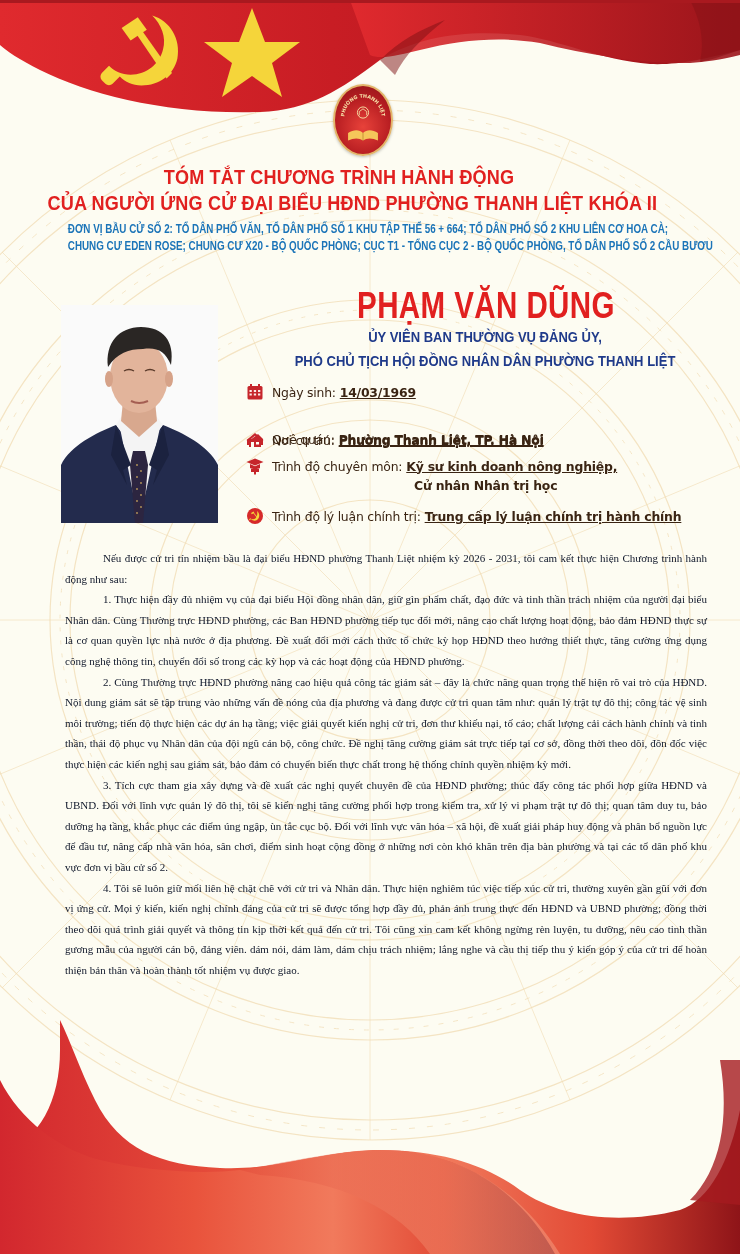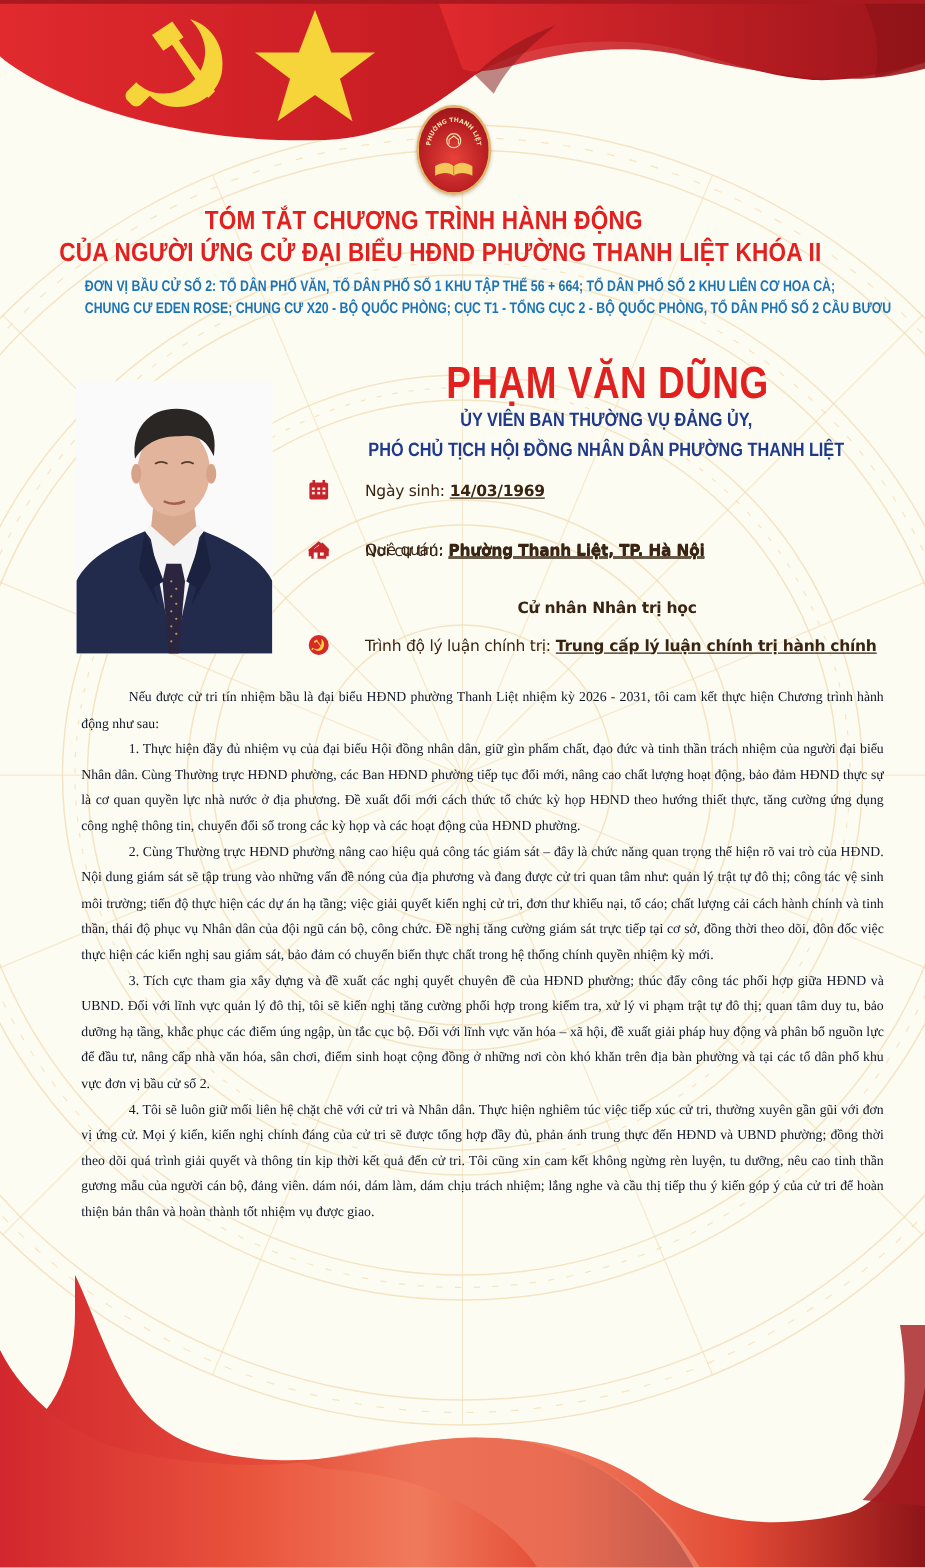--- a/index.html
+++ b/index.html
@@ -70,21 +70,21 @@
 
     
     .info-row {
       position: absolute; left: 246px; height: 22px;
       display: flex; align-items: center;
       font-family: "DejaVu Sans", sans-serif; font-size: 12.4px; color: #3a2413;
       white-space: nowrap;
     }
     .info-row .ico { width: 18px; height: 18px; margin-right: 8px; flex: none; }
     .info-row .ico svg { width: 18px; height: 18px; display: block; }
-    .info-row .lbl { font-weight: 400; letter-spacing: -0.2px; margin-left: 20px; }
+    .info-row .lbl { font-weight: 400; letter-spacing: -0.2px; }
     .info-row .val { font-weight: 700; margin-left: 4px; letter-spacing: -0.2px; text-decoration: underline; }
     .info-cont {
       position: absolute; left: 414px; top: 478px;
       font-family: "DejaVu Sans", sans-serif; font-size: 12.4px; font-weight: 700; color: #3a2413;
       white-space: nowrap; letter-spacing: -0.2px;
     }
 
     
     .body-text {
       position: absolute; left: 65px; top: 548px; width: 642px;
@@ -279,20 +279,32 @@
           <path d="M0.5 9 L9 2 L17.5 9 L16 10.5 L9 4.8 L2 10.5 Z" fill="#c6252b"></path>
           <path d="M3 10 L9 5.5 L15 10 L15 16 L3 16 Z" fill="#c6252b"></path>
           <rect x="5" y="11" width="3" height="5" fill="#fdfcf2"></rect>
           <rect x="10" y="11" width="3" height="2.5" fill="#fdfcf2"></rect>
         </svg>
     </span>
     <span class="lbl">Nơi cư trú:</span>
     <span class="val">Phường Thanh Liệt, TP. Hà Nội</span>
   </div>
 
+  <div class="info-row" style="top:455px">
+    <span class="ico">
+      <svg viewBox="0 0 18 18">
+          <path d="M0.5 5 L9 1.5 L17.5 5 L9 8.5 Z" fill="#c6252b"></path>
+          <path d="M4 7 L4 11 C6 12.5 12 12.5 14 11 L14 7 L9 9.2 Z" fill="#c6252b"></path>
+          <rect x="5" y="12" width="8" height="3" fill="#c6252b"></rect>
+          <rect x="8" y="14.5" width="2" height="3" fill="#c6252b"></rect>
+        </svg>
+    </span>
+    <span class="lbl">Trình độ chuyên môn:</span>
+    <span class="val">Kỹ sư kinh doanh nông nghiệp,</span>
+  </div>
   <div class="info-cont">Cử nhân Nhân trị học</div>
 
   <div class="info-row" style="top:505px">
     <span class="ico">
       <svg viewBox="0 0 18 18">
           <circle cx="9" cy="9" r="8" fill="#d62a2a"></circle>
           <path d="M11 4 C14 6 14 11 11 13 C9 14.2 6.5 13.8 5 12 L3.8 13.2 L3 12.4 L4.2 11.2 C5.5 12.4 7.5 12.6 9 11.8 C11 10.4 11.8 7 11 4 Z" fill="#f5d53a"></path>
           <path d="M5 6 L7.5 4.5 L8.3 5.8 L5.8 7.3 Z M7.4 6.2 L8 5.8 L12 11 L11.4 11.5 Z" fill="#f5d53a"></path>
         </svg>
     </span>

